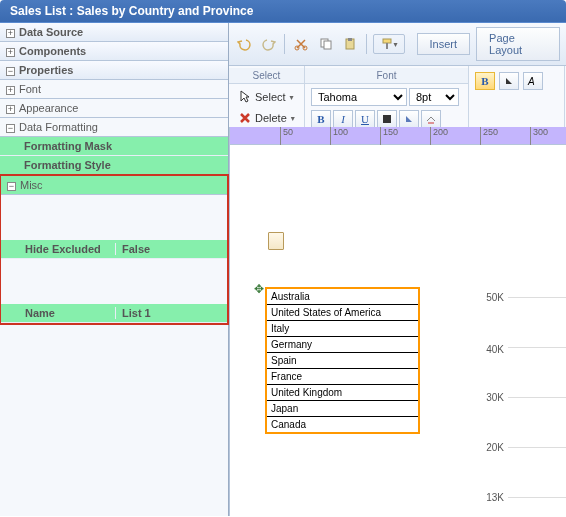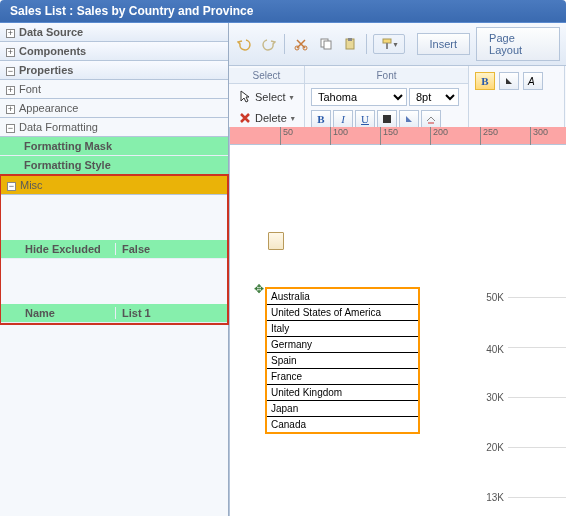--- a/index.html
+++ b/index.html
@@ -21,21 +21,21 @@
   .tab { padding: 4px 12px; background: linear-gradient(#fdfefe,#e8edf5); border: 1px solid #b5c5da; color: #4a6a9a; cursor: pointer; font-size: 11px; }
   .ribbon-row { display: flex; border-bottom: 1px solid #b5c5da; background: #f7f9fd; }
   .ribbon-group { border-right: 1px solid #cbd7e6; padding: 2px 0; display: flex; flex-direction: column; }
   .ribbon-header { text-align: center; font-size: 10px; color: #6a7a9a; padding: 2px 0; border-bottom: 1px solid #cbd7e6; background: #eef3fa; }
   .ribbon-body { display: flex; align-items: center; gap: 4px; padding: 4px 6px; flex-wrap: wrap; }
   .sel-btn { display: flex; align-items: center; gap: 4px; padding: 2px 4px; cursor: pointer; color: #333; }
   .del-btn { display: flex; align-items: center; gap: 4px; padding: 2px 4px; cursor: pointer; color: #333; }
   select.font-sel, select.size-sel { font-size: 11px; border: 1px solid #b5c5da; background: #fff; padding: 1px 2px; }
   .fmt-btn { width: 20px; height: 18px; border: 1px solid #b5c5da; background: linear-gradient(#fff,#e8eef6); display: inline-flex; align-items: center; justify-content: center; cursor: pointer; font-size: 11px; font-family: 'Times New Roman', serif; }
   .canvas { position: absolute; left: 0; right: 0; top: 104px; bottom: 0; background: #fff; border-left: 1px solid #b5c5da; overflow: hidden; }
-  .ruler-h { height: 18px; background: #fca5a5; border-bottom: 1px solid #b5c5da; position: relative; font-size: 9px; color: #666; }
+  .ruler-h { height: 18px; background: #c4b5fd; border-bottom: 1px solid #b5c5da; position: relative; font-size: 9px; color: #666; }
   .ruler-h .tick { position: absolute; top: 0; border-left: 1px solid #888; height: 18px; padding-left: 2px; }
   .country-list { position: absolute; top: 160px; left: 35px; border: 2px solid #ff9800; background: #fff; width: 155px; }
   .country-list .row { border-bottom: 1px solid #000; padding: 2px 4px; font-size: 10px; color: #000; cursor: pointer; }
   .country-list .row:last-child { border-bottom: none; }
   .selection-handle { position: absolute; width: 13px; height: 13px; top: -7px; left: -13px; color: #3a7a3a; font-size: 12px; }
   .chart-axis { position: absolute; right: 0; top: 170px; width: 100px; height: 250px; }
   .chart-axis .ylab { position: absolute; right: 62px; font-size: 10px; color: #555; transform: translateY(-50%); }
   .chart-axis .grid { position: absolute; right: 0; width: 58px; border-top: 1px solid #ddd; }
   .doc-icon { position: absolute; top: 105px; left: 38px; width: 16px; height: 18px; border: 1px solid #b89a5a; background: linear-gradient(#fff8e8,#f5e8c8); border-radius: 1px; }
   svg { display: block; }
@@ -49,21 +49,21 @@
   <div class="left-panel">
     <div class="prop-section"><span class="toggle">+</span><span>Data Source</span></div>
     <div class="prop-section"><span class="toggle">+</span><span>Components</span></div>
     <div class="prop-section"><span class="toggle">−</span><span>Properties</span></div>
     <div class="prop-section" style="font-weight:normal;background:#f5f8fc"><span class="toggle">+</span><span>Font</span></div>
     <div class="prop-section" style="font-weight:normal;background:#f5f8fc"><span class="toggle">+</span><span>Appearance</span></div>
     <div class="prop-section" style="font-weight:normal;background:#f5f8fc"><span class="toggle">−</span><span>Data Formatting</span></div>
     <div class="prop-item">Formatting Mask</div>
     <div class="prop-item">Formatting Style</div>
     <div class="highlight-box">
-      <div class="prop-section" style="font-weight:normal;background:#eab308"><span class="toggle">−</span><span>Misc</span></div>
+      <div class="prop-section" style="font-weight:normal;background:#86efac"><span class="toggle">−</span><span>Misc</span></div>
       <div class="prop-item prop-kv">
         <span class="k">Hide Excluded</span>
         <span class="v">False</span>
       </div>
       <div class="prop-item prop-kv">
         <span class="k">Name</span>
         <span class="v">List 1</span>
       </div>
     </div>
   </div>

